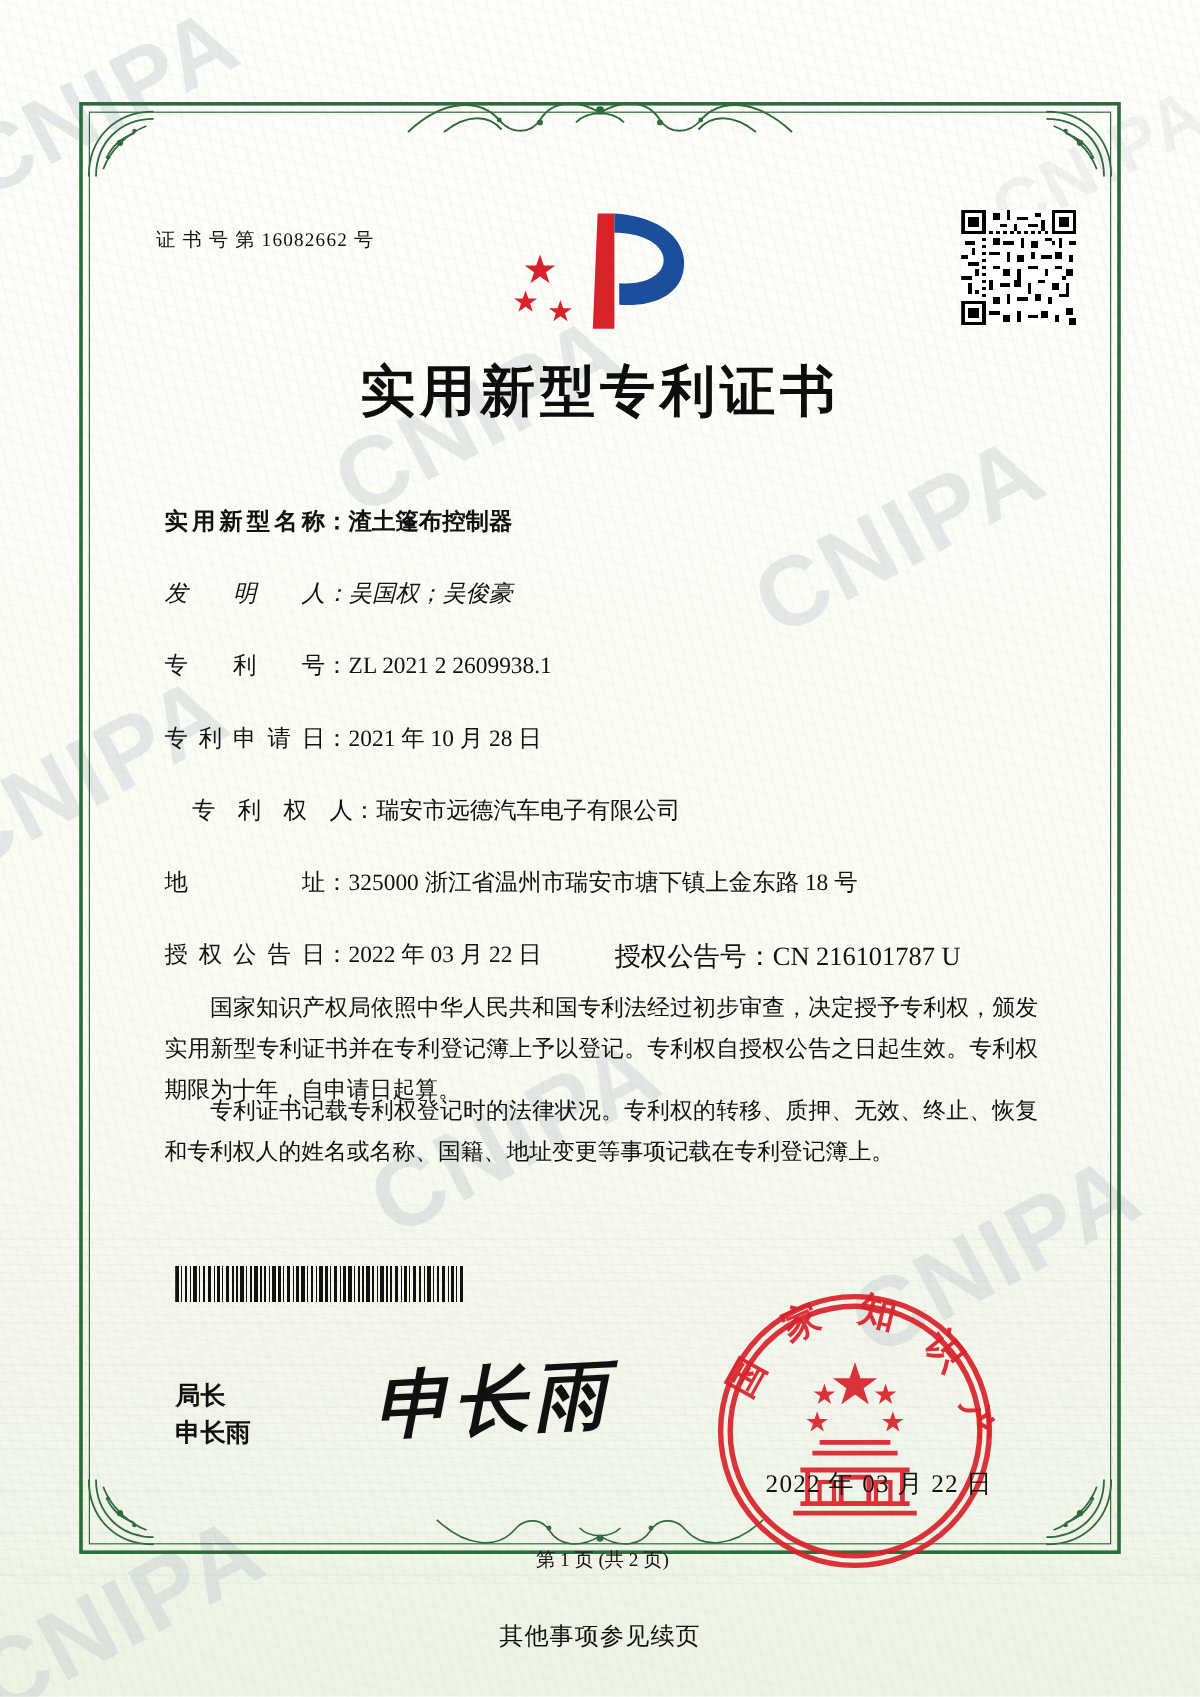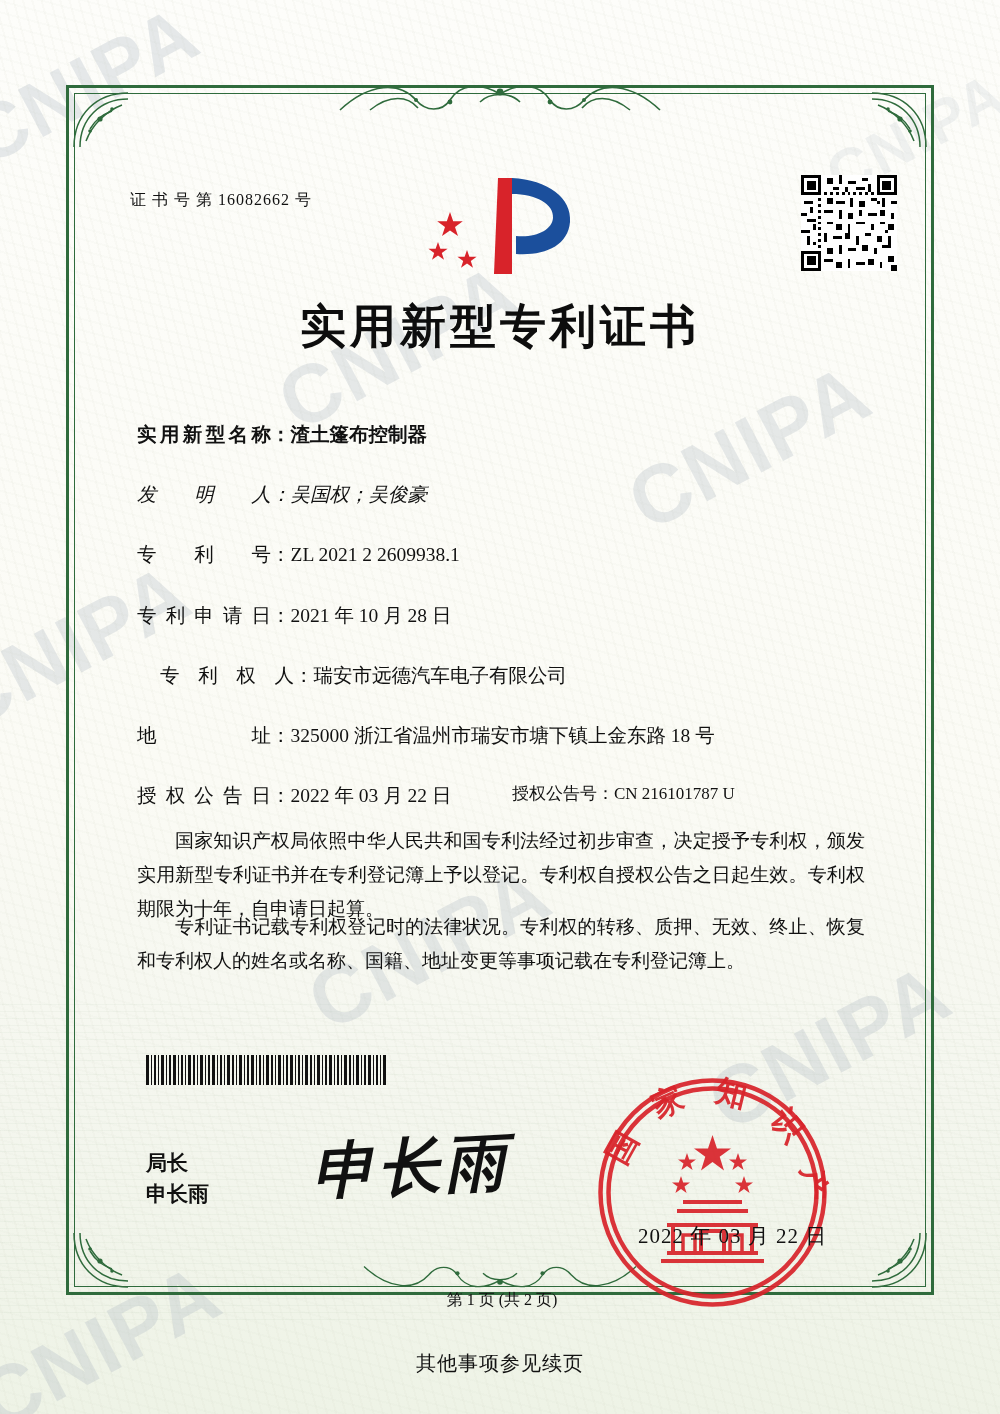--- a/index.html
+++ b/index.html
@@ -162,21 +162,21 @@
   }
   .field .val { }
 
   #field-name      { top: 421px; font-weight: bold; }
   #field-inventor  { top: 481px; font-style: italic; }
   #field-patentno  { top: 541px; }
   #field-appdate   { top: 602px; }
   #field-holder    { top: 662px; margin-left: 23px; }
   #field-address   { top: 722px; }
   #field-pubdate   { top: 782px; }
-  #field-pubno     { position:absolute; top: 782px; left: 512px; font-size: 17px; color:#111; white-space: nowrap; text-align: center;}
+  #field-pubno     { position:absolute; top: 782px; left: 512px; font-size: 22px; color:#111; white-space: nowrap; text-align: center;}
 
   
   #para1, #para2 {
     position: absolute;
     left: 137px;
     width: 728px;
     font-size: 19px;
     line-height: 34px;
     color: #111;
     text-align: justify;

